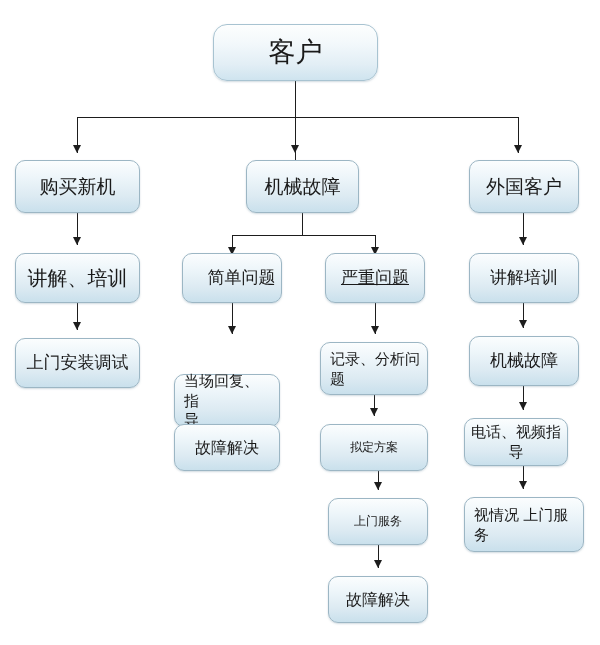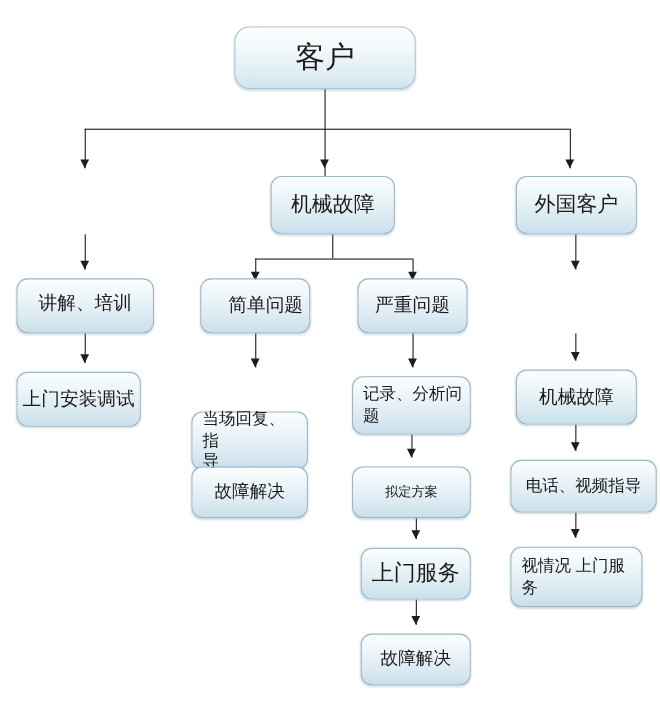--- a/index.html
+++ b/index.html
@@ -95,31 +95,33 @@
     <div class="arrow" style="left: 223px; top: 408px;"></div>
     <div class="arrow" style="left: 371px; top: 326px;"></div>
     <div class="arrow" style="left: 370px; top: 408px;"></div>
     <div class="arrow" style="left: 374px; top: 482px;"></div>
     <div class="arrow" style="left: 374px; top: 560px;"></div>
     <div class="arrow" style="left: 519px; top: 237px;"></div>
     <div class="arrow" style="left: 519px; top: 320px;"></div>
     <div class="arrow" style="left: 519px; top: 402px;"></div>
     <div class="arrow" style="left: 519px; top: 481px;"></div>
     <div class="node center root" style="left: 213px; top: 24px; width: 165px; height: 57px; font-size: 27px;">客户</div>
+    <div class="node center" style="left: 15px; top: 160px; width: 125px; height: 53px; font-size: 19px;">购买新机</div>
     <div class="node center" style="left: 246px; top: 160px; width: 113px; height: 53px; font-size: 19px;">机械故障</div>
     <div class="node center" style="left: 469px; top: 160px; width: 110px; height: 53px; font-size: 19px;">外国客户</div>
-    <div class="node center" style="left: 15px; top: 253px; width: 125px; height: 50px; font-size: 17px; font-family: Liberation Mono, monospace;">讲解、培训</div>
-    <div class="node center" style="left: 15px; top: 338px; width: 113px; height: 50px; font-size: 17px;">上门安装调试</div>
+    <div class="node center" style="left: 15px; top: 253px; width: 125px; height: 50px; font-size: 20px;">讲解、培训</div>
+    <div class="node center" style="left: 15px; top: 338px; width: 125px; height: 50px; font-size: 17px;">上门安装调试</div>
     <div class="node center" style="left: 182px; top: 253px; width: 100px; height: 50px; font-size: 17px; padding-left: 19px;">简单问题</div>
     <div class="node leftalign" style="left: 174px; top: 342px; width: 106px; height: 53px; font-size: 15px; margin-top: 32px;">当场回复、指
 导</div>
     <div class="node center" style="left: 174px; top: 424px; width: 106px; height: 47px; font-size: 16px;">故障解决</div>
-    <div class="node center" style="left: 325px; top: 253px; width: 100px; height: 50px; font-size: 17px;">严重问题</div>
+    <div class="node center" style="left: 325px; top: 253px; width: 100px; height: 50px; font-size: 17px; text-decoration: underline;">严重问题</div>
     <div class="node leftalign" style="left: 320px; top: 342px; width: 108px; height: 53px; font-size: 15px;">记录、分析问
 题</div>
     <div class="node center" style="left: 320px; top: 424px; width: 108px; height: 47px; font-size: 12px;">拟定方案</div>
-    <div class="node center" style="left: 328px; top: 498px; width: 100px; height: 47px; font-size: 20px;">上门服务</div>
+    <div class="node center" style="left: 328px; top: 498px; width: 100px; height: 47px; font-size: 12px;">上门服务</div>
     <div class="node center" style="left: 328px; top: 576px; width: 100px; height: 47px; font-size: 16px;">故障解决</div>
+    <div class="node center" style="left: 469px; top: 253px; width: 110px; height: 50px; font-size: 17px;">讲解培训</div>
     <div class="node center" style="left: 469px; top: 336px; width: 110px; height: 50px; font-size: 17px;">机械故障</div>
-    <div class="node center" style="left: 464px; top: 418px; width: 133px; height: 48px; font-size: 15px;">电话、视频指导</div>
+    <div class="node center" style="left: 464px; top: 418px; width: 104px; height: 48px; font-size: 15px;">电话、视频指导</div>
     <div class="node leftalign" style="left: 464px; top: 497px; width: 120px; height: 55px; font-size: 15px;">视情况 上门服
 务</div>
   </div>
 
 </body></html>

